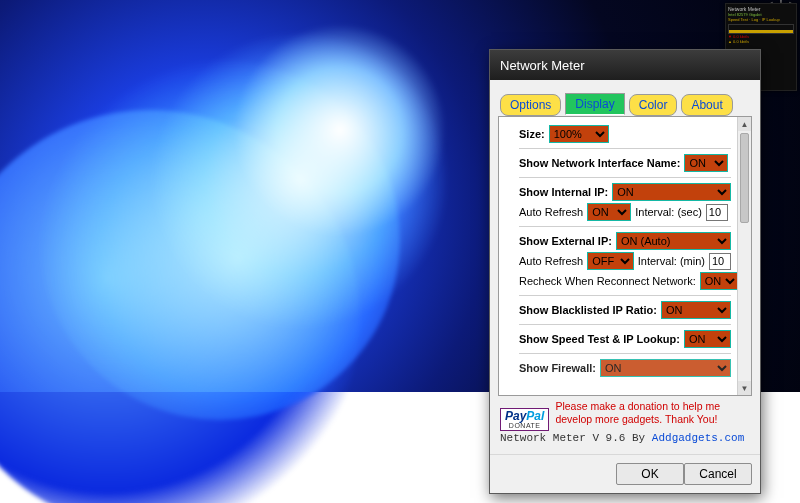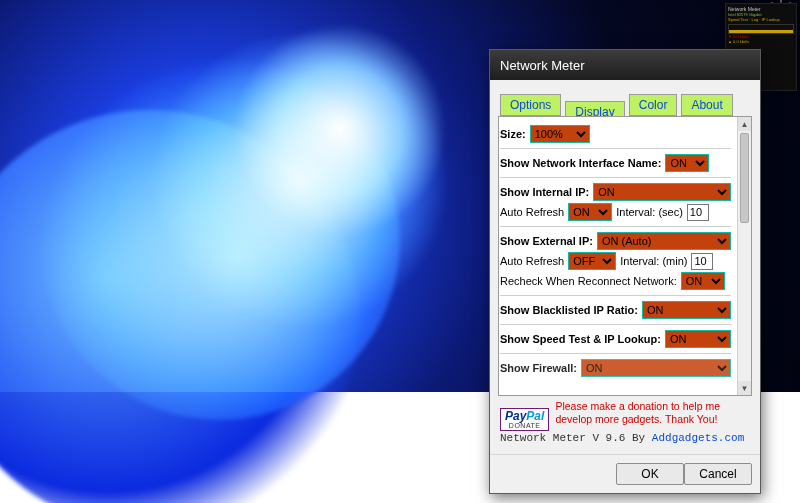--- a/index.html
+++ b/index.html
@@ -34,30 +34,30 @@
     background:#f0f0f0; border:1px solid #5a5a5a; box-shadow:2px 4px 14px rgba(0,0,0,.55);
     display:flex; flex-direction:column;
   }
   .titlebar{
     height:30px; background:linear-gradient(#3c3c3c,#1e1e1e);
     color:#fff; font-size:13px; display:flex; align-items:center; padding:0 10px;
   }
   .body{flex:1; padding:8px 8px 4px 8px; display:flex; flex-direction:column;}
   .tabs{display:flex; gap:4px; font-size:12px; margin:4px 2px 2px 2px;}
   .tab{
-    border:1px solid #9a9a9a; border-bottom:1px solid #fff; background:#bef264;
-    padding:3px 9px; color:#0a4bd6; cursor:pointer; position:relative; top:9px;
-  }
-  .tab.inactive{border-bottom-color:#9a9a9a; background:#bef264; top:2px;}
+    border:1px solid #9a9a9a; border-bottom:1px solid #fff; background:#22c55e;
+    padding:3px 9px; color:#0a4bd6; cursor:pointer; position:relative; top:1px;
+  }
+  .tab.inactive{border-bottom-color:#9a9a9a; background:#fde047; top:2px;border-radius:8px;}
   .pane{
     border:1px solid #9a9a9a; background:#fff; flex:1; position:relative; overflow:hidden;
   }
   .pane-scroll{
     position:absolute; left:0; top:0; right:14px; bottom:0; overflow:hidden;
-    padding:6px 6px 0 1px; font-size:11px; color:#000;
+    padding:6px 6px 0 20px; font-size:11px; color:#000;
   }
   .scrollbar{position:absolute;right:0;top:0;bottom:0;width:14px;background:#efefef;border-left:1px solid #cfcfcf;}
   .sb-btn{height:14px;background:#e3e3e3;display:flex;align-items:center;justify-content:center;font-size:8px;color:#555;}
   .sb-track{height:calc(100% - 28px);position:relative;}
   .sb-thumb{position:absolute;left:2px;right:2px;top:2px;height:90px;background:#c7c7c7;border:1px solid #a8a8a8;border-radius:2px;}
 
   .row{display:flex;align-items:center;gap:4px;margin:2px 0;}
   .lbl{font-weight:bold;white-space:nowrap;}
   .lbln{white-space:nowrap;}
   select.sel{font-size:11px;height:18px;border:1px solid #14b8a6;background:#c2410c;}

